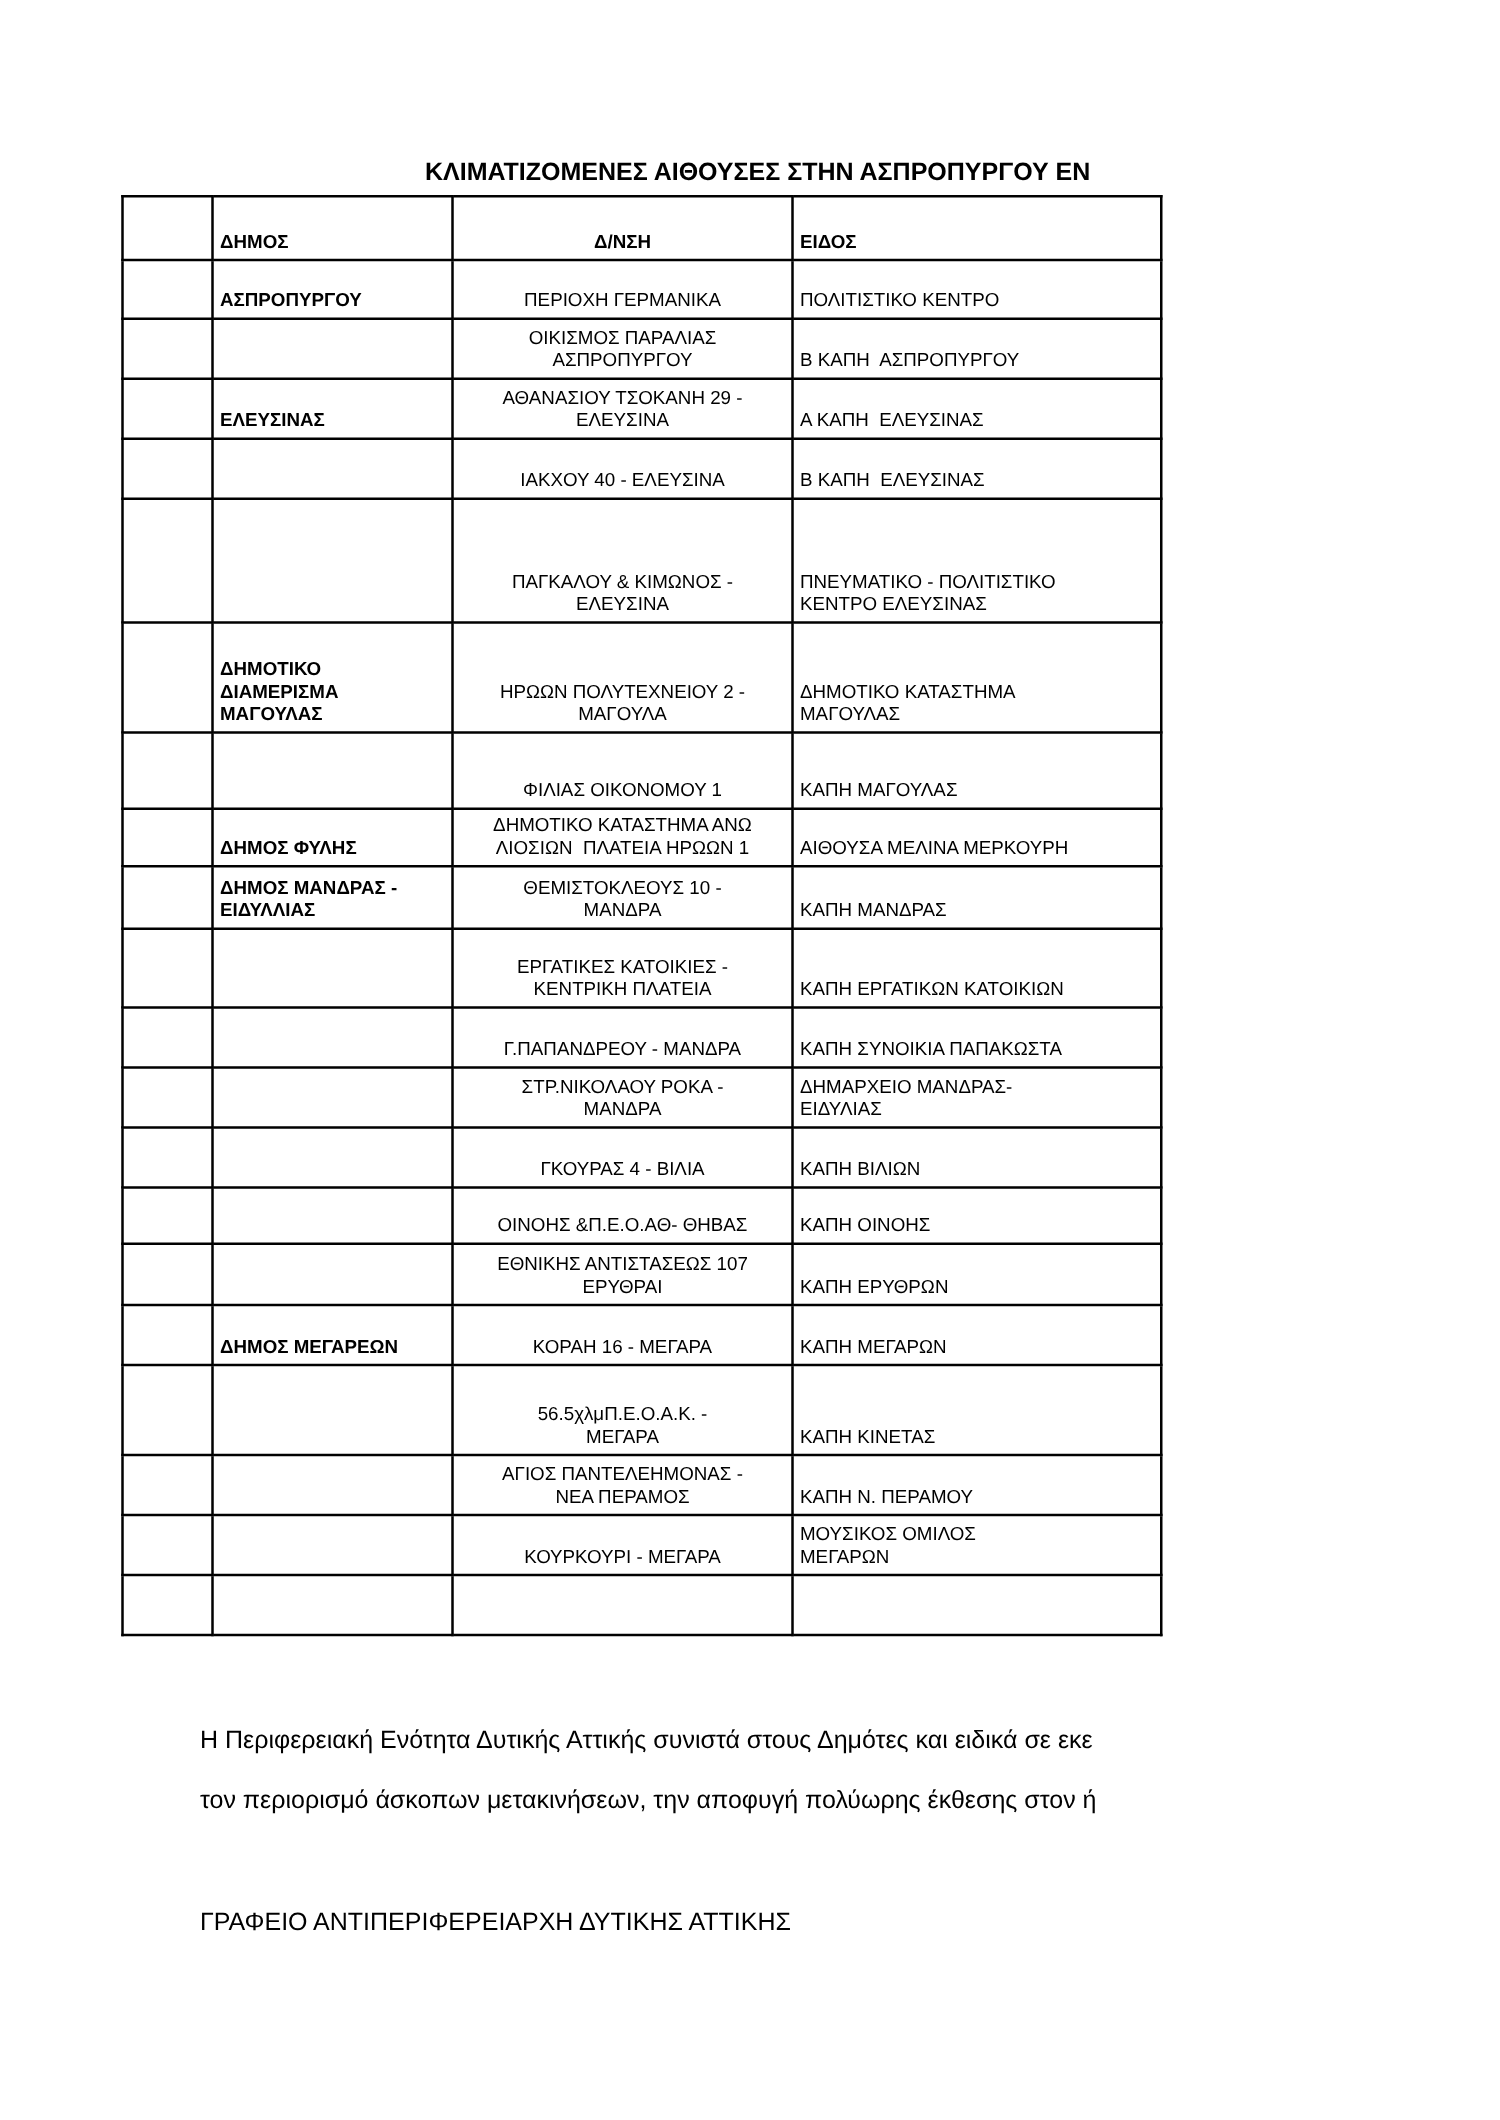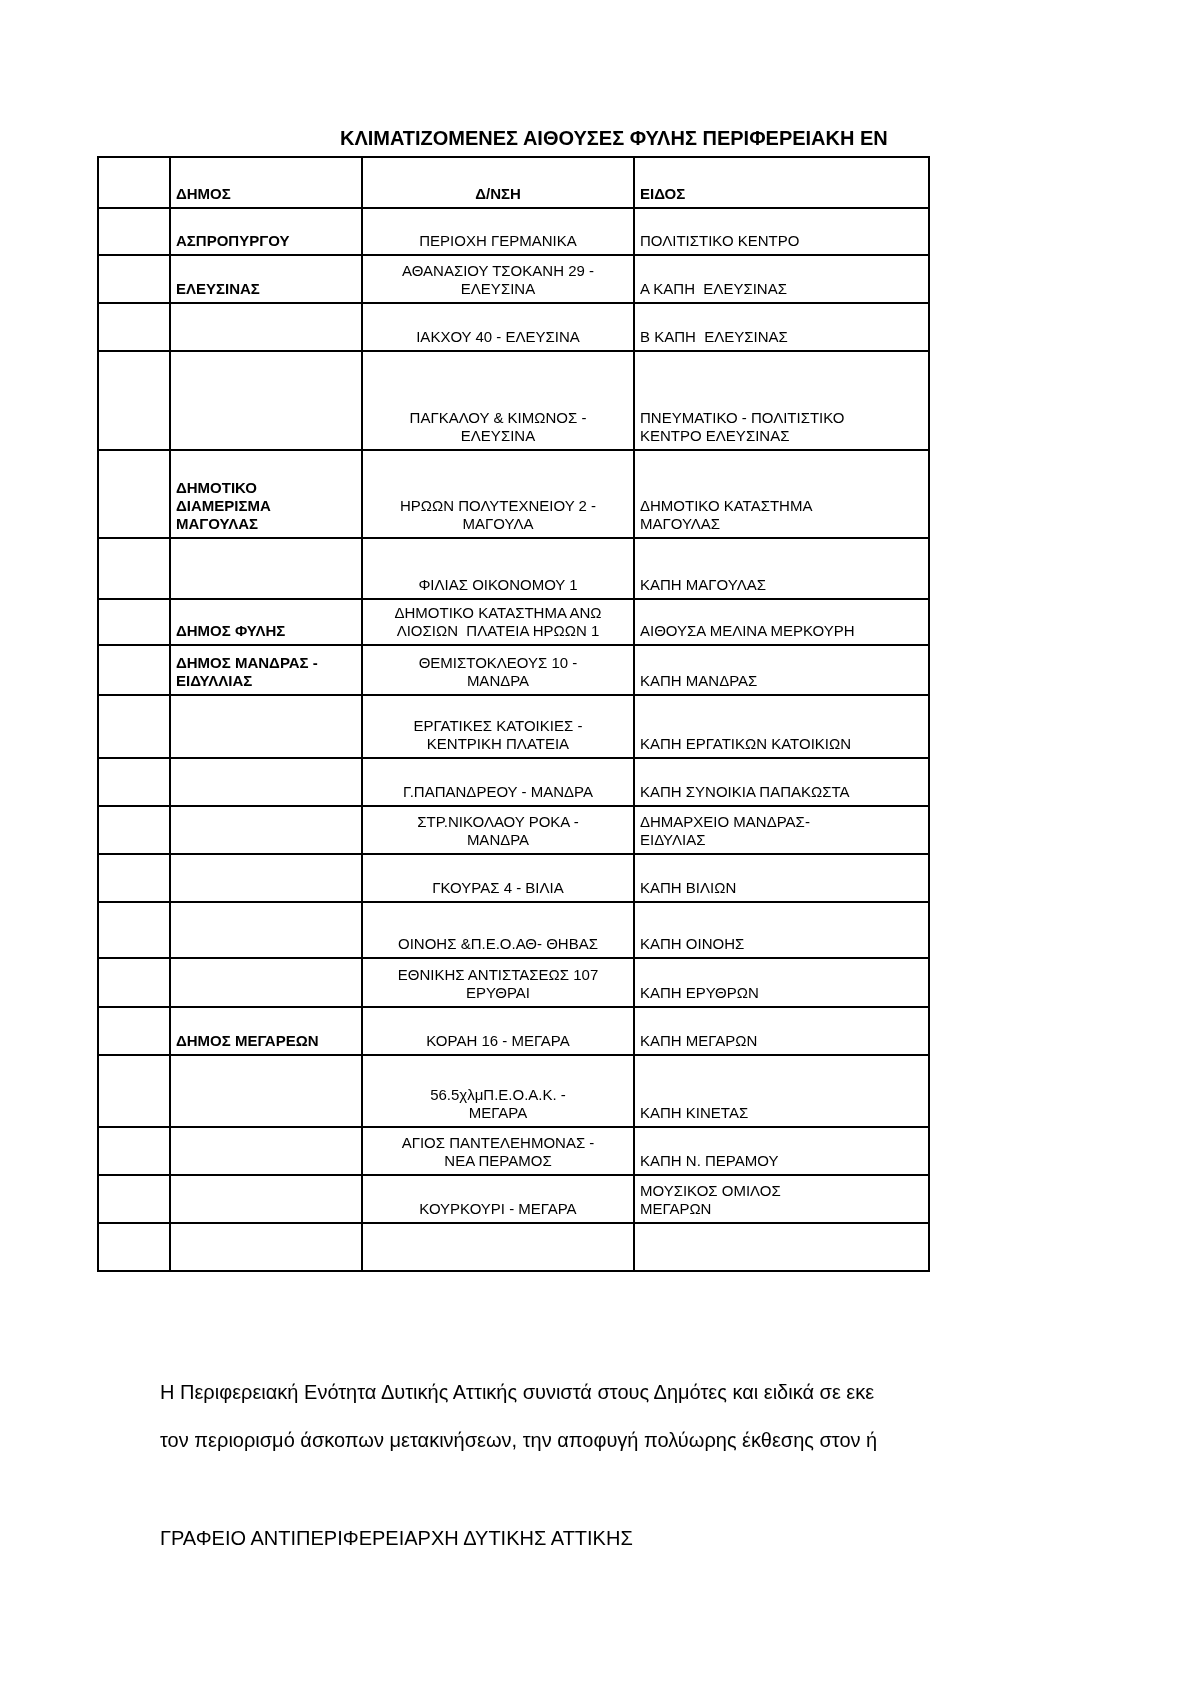--- a/index.html
+++ b/index.html
@@ -56,40 +56,47 @@
   }
   .n1{top:1381px;}
   .n2{top:1429px;}
   .sig{top:1527px;}
 </style>
 </head>
 <body>
 
 <div class="page">
 
-  <div class="title">ΚΛΙΜΑΤΙΖΟΜΕΝΕΣ ΑΙΘΟΥΣΕΣ ΦΥΛΗΣ ΠΕΡΙΦΕΡΕΙΑΚΗ ΕΝ</div>
+  <div class="title">ΚΛΙΜΑΤΙΖΟΜΕΝΕΣ ΑΙΘΟΥΣΕΣ ΣΤΗΝ ΑΣΠΡΟΠΥΡΓΟΥ ΕΝ</div>
 
   <table class="sched">
     <thead>
       <tr>
         <th class="c0 corner"></th>
         <th class="c1">ΔΗΜΟΣ</th>
         <th class="c2">Δ/ΝΣΗ</th>
         <th class="c3">ΕΙΔΟΣ</th>
       </tr>
     </thead>
     <tbody id="sched-body">
         <tr style="height: 47px;">
           <td class="c0"></td>
           <td class="c1 dimos vtop">ΑΣΠΡΟΠΥΡΓΟΥ</td>
           <td class="c2 dnsi">ΠΕΡΙΟΧΗ ΓΕΡΜΑΝΙΚΑ</td>
           <td class="c3 eidos">ΠΟΛΙΤΙΣΤΙΚΟ ΚΕΝΤΡΟ</td>
         </tr>
         <tr style="height: 48px;">
           <td class="c0"></td>
+          <td class="c1 dimos"></td>
+          <td class="c2 dnsi">ΟΙΚΙΣΜΟΣ ΠΑΡΑΛΙΑΣ
+ΑΣΠΡΟΠΥΡΓΟΥ</td>
+          <td class="c3 eidos">Β ΚΑΠΗ  ΑΣΠΡΟΠΥΡΓΟΥ</td>
+        </tr>
+        <tr style="height: 48px;">
+          <td class="c0"></td>
           <td class="c1 dimos vtop">ΕΛΕΥΣΙΝΑΣ</td>
           <td class="c2 dnsi">ΑΘΑΝΑΣΙΟΥ ΤΣΟΚΑΝΗ 29 -
 ΕΛΕΥΣΙΝΑ</td>
           <td class="c3 eidos">Α ΚΑΠΗ  ΕΛΕΥΣΙΝΑΣ</td>
         </tr>
         <tr style="height: 48px; border-radius: 15px;">
           <td class="c0"></td>
           <td class="c1 dimos"></td>
           <td class="c2 dnsi">ΙΑΚΧΟΥ 40 - ΕΛΕΥΣΙΝΑ</td>
           <td class="c3 eidos">Β ΚΑΠΗ  ΕΛΕΥΣΙΝΑΣ</td>
@@ -153,21 +160,21 @@
 ΜΑΝΔΡΑ</td>
           <td class="c3 eidos">ΔΗΜΑΡΧΕΙΟ ΜΑΝΔΡΑΣ-
 ΕΙΔΥΛΙΑΣ</td>
         </tr>
         <tr style="height: 48px; padding-left: 40px;">
           <td class="c0"></td>
           <td class="c1 dimos"></td>
           <td class="c2 dnsi">ΓΚΟΥΡΑΣ 4 - ΒΙΛΙΑ</td>
           <td class="c3 eidos">ΚΑΠΗ ΒΙΛΙΩΝ</td>
         </tr>
-        <tr style="height: 56px; padding-left: 44px;">
+        <tr style="height: 45px; padding-left: 44px;">
           <td class="c0"></td>
           <td class="c1 dimos"></td>
           <td class="c2 dnsi">ΟΙΝΟΗΣ &amp;Π.Ε.Ο.ΑΘ- ΘΗΒΑΣ</td>
           <td class="c3 eidos">ΚΑΠΗ ΟΙΝΟΗΣ</td>
         </tr>
         <tr style="height: 49px;">
           <td class="c0"></td>
           <td class="c1 dimos"></td>
           <td class="c2 dnsi">ΕΘΝΙΚΗΣ ΑΝΤΙΣΤΑΣΕΩΣ 107
 ΕΡΥΘΡΑΙ</td>

